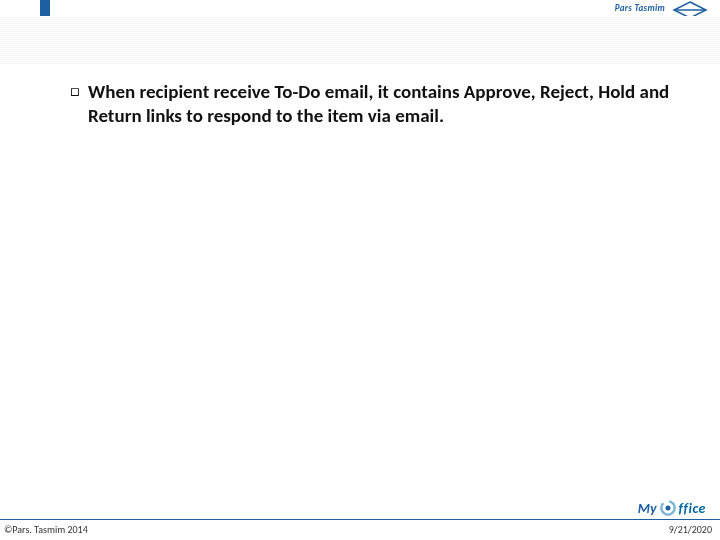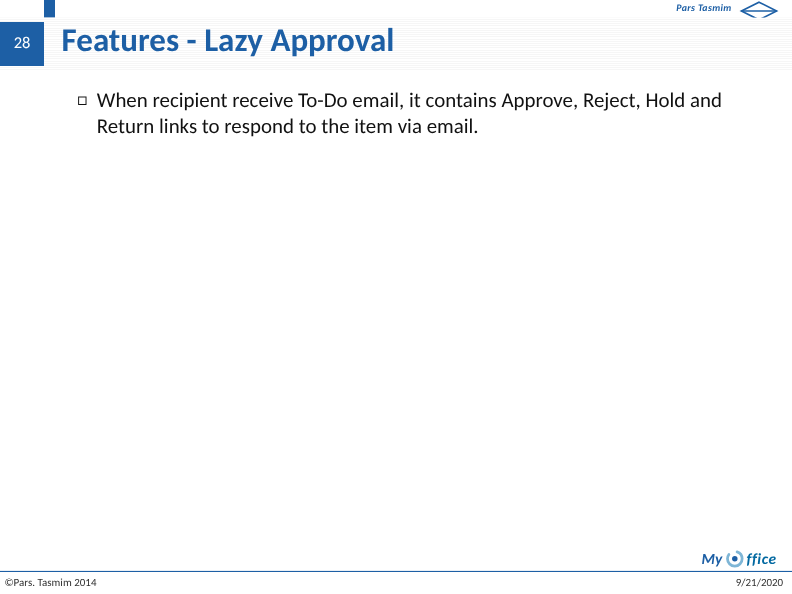--- a/index.html
+++ b/index.html
@@ -21,21 +21,21 @@
   
   .pagenum { position: absolute; top: 20px; left: 0; width: 40px; height: 40px; background: #1d5fa5; color: #fff; display: flex; align-items: center; justify-content: center; font-size: 15px; z-index:2;}
 
   
   .title { position: absolute; top: 18px; left: 56px; right: 20px; font-size: 30px; font-weight: 700; color: #1d5fa5; z-index:2;}
 
   
   .body { position: absolute; top: 80px; left: 70px; right: 40px; font-size: 19px; color: #111; line-height: 1.25; z-index:2;}
   .bullet { display: flex; }
   .bullet .marker { width: 18px; flex: 0 0 18px; font-size: 16px; line-height: 1.4; }
-  .bullet .text { flex: 1; }
+  .bullet .text { flex: 1; font-weight: bold; }
 
   
   .footer-line { position: absolute; left: 0; right: 0; bottom: 20px; height: 1px; background: #1d5fa5; }
   .footer-left { position: absolute; left: 4px; bottom: 4px; font-size: 10px; color: #333; margin-top: 48px; }
   .footer-right { position: absolute; right: 8px; bottom: 4px; font-size: 10px; color: #333; }
   .footer-logo { position: absolute; right: 14px; bottom: 22px; display:flex; align-items:center; gap:1px;}
   .footer-logo .my { font-size: 14px; font-weight:700; font-style: italic; color:#1d5fa5;}
   .footer-logo .office { font-size: 14px; font-weight:700; font-style: italic; color:#0369a1; letter-spacing:.5px;}
   .spinner { width: 20px; height:20px; }
 </style>
@@ -50,25 +50,21 @@
   </div>
 
   <div class="brand-tr">Pars Tasmim</div>
   <svg class="brand-logo" width="40" height="20" viewBox="0 0 40 20">
     <polygon points="20,2 36,10 20,18 4,10" fill="none" stroke="#1d5fa5" stroke-width="1.5"></polygon>
     <line x1="4" y1="10" x2="36" y2="10" stroke="#1d5fa5" stroke-width="1.5"></line>
   </svg>
 
   <div class="stripeband"></div>
 
-  <div class="pagenum">
-    <span>28</span>
-  </div>
 
-  <div class="title">Features - Lazy Approval</div>
 
   <div class="body">
     <div class="bullet">
       <div class="marker">□</div>
       <div class="text">When recipient receive To-Do email, it contains Approve, Reject, Hold and Return links to respond to the item via email.</div>
     </div>
   </div>
 
   <div class="footer-logo">
     <span class="my">My</span>

